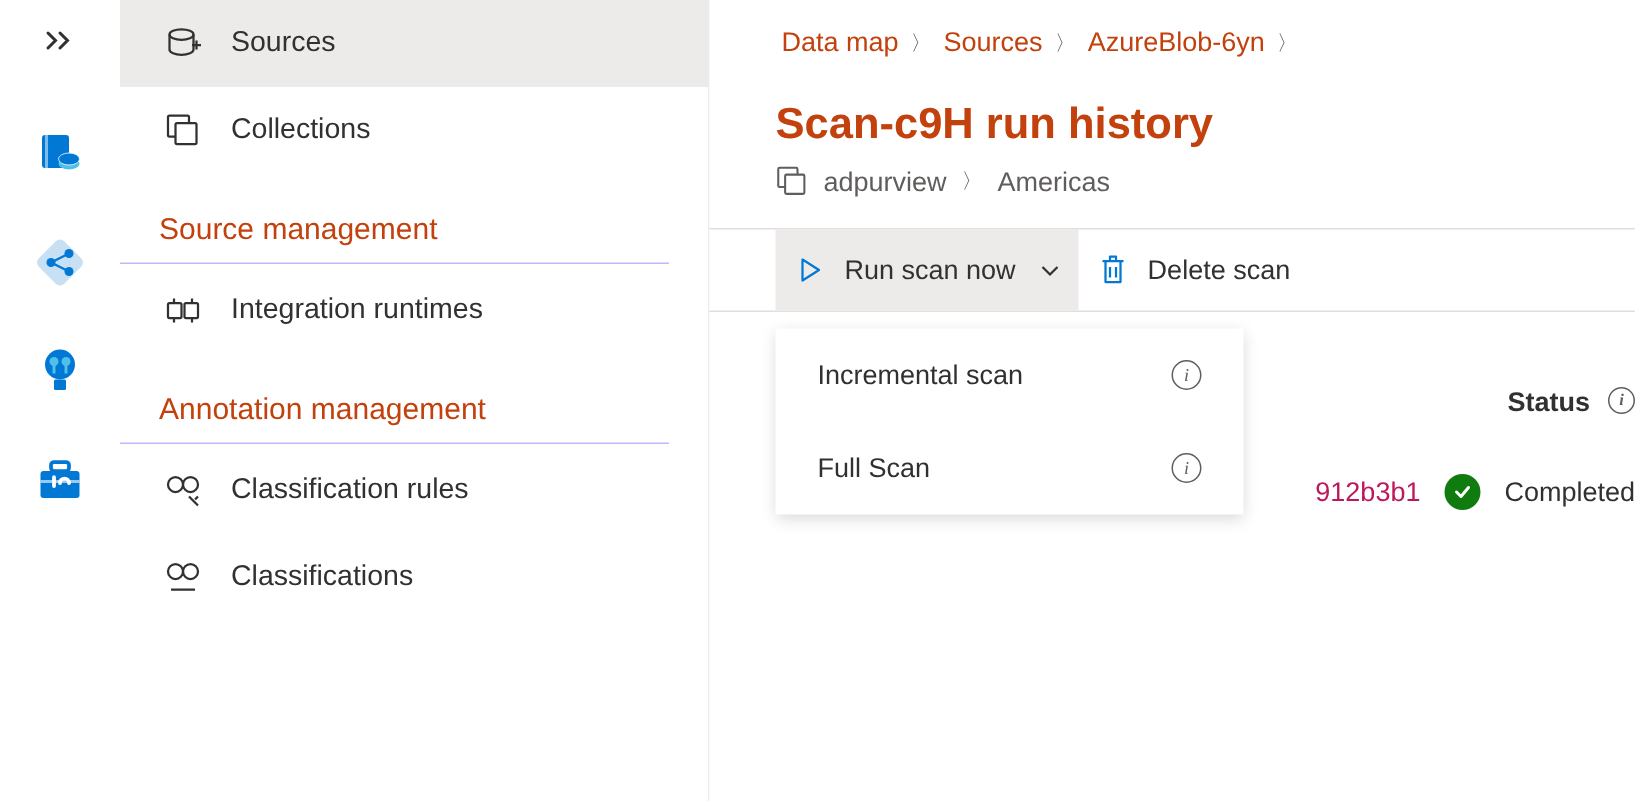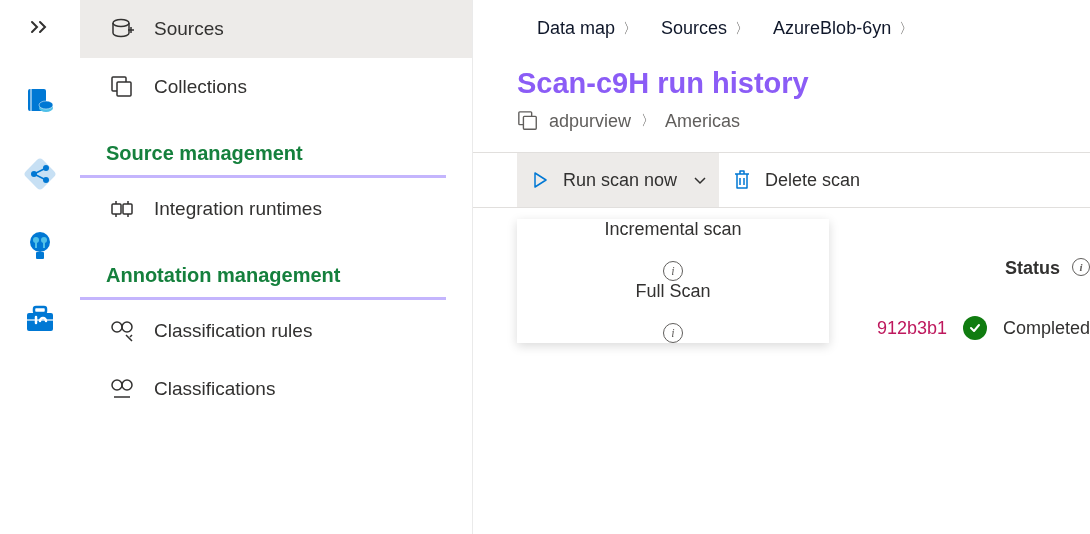--- a/index.html
+++ b/index.html
@@ -58,53 +58,52 @@
       display: flex;
       align-items: center;
       justify-content: center;
     }
     .sidebar-item-label {
       font-size: 19px;
       color: #323130;
     }
     .sidebar-section-header {
       font-size: 20px;
-      font-weight: 700;
-      color: #15803d;
+      font-weight: 400;
+      color: #c2410c;
       padding: 26px 0 10px 26px;
-      border-bottom: 3px solid #c4b5fd;
+      border-bottom: 1px solid #c4b5fd;
       margin: 0 26px 2px 0;
       margin-left: 0;
       padding-left: 26px;
     }
     .main {
       flex: 1;
       background: #ffffff;
       position: relative;
     }
     .breadcrumb {
       display: flex;
       align-items: center;
       padding: 18px 0 0 48px;
       font-size: 18px;
       gap: 8px;
     }
     .breadcrumb-link {
-      color: #0f172a;
-      cursor: pointer;
-      margin-left: 16px;
+      color: #c2410c;
+      cursor: pointer;
     }
     .breadcrumb-chevron {
       color: #605e5c;
       font-size: 14px;
     }
     .page-title {
       font-size: 29px;
       font-weight: 600;
-      color: #8b5cf6;
+      color: #c2410c;
       padding: 28px 0 0 44px;
     }
     .collection-path {
       display: flex;
       align-items: center;
       gap: 10px;
       padding: 10px 1px 0 44px;
       color: #605e5c;
       font-size: 18px;
     }
@@ -158,21 +157,20 @@
     }
     .dropdown-item {
       display: flex;
       align-items: center;
       justify-content: space-between;
       height: 62px;
       padding: 0 28px;
       cursor: pointer;
       font-size: 18px;
       color: #323130;
-      flex-direction: column;
     }
     .info-icon {
       width: 20px;
       height: 20px;
       border: 1.5px solid #605e5c;
       border-radius: 50%;
       display: flex;
       align-items: center;
       justify-content: center;
       font-size: 12px;

